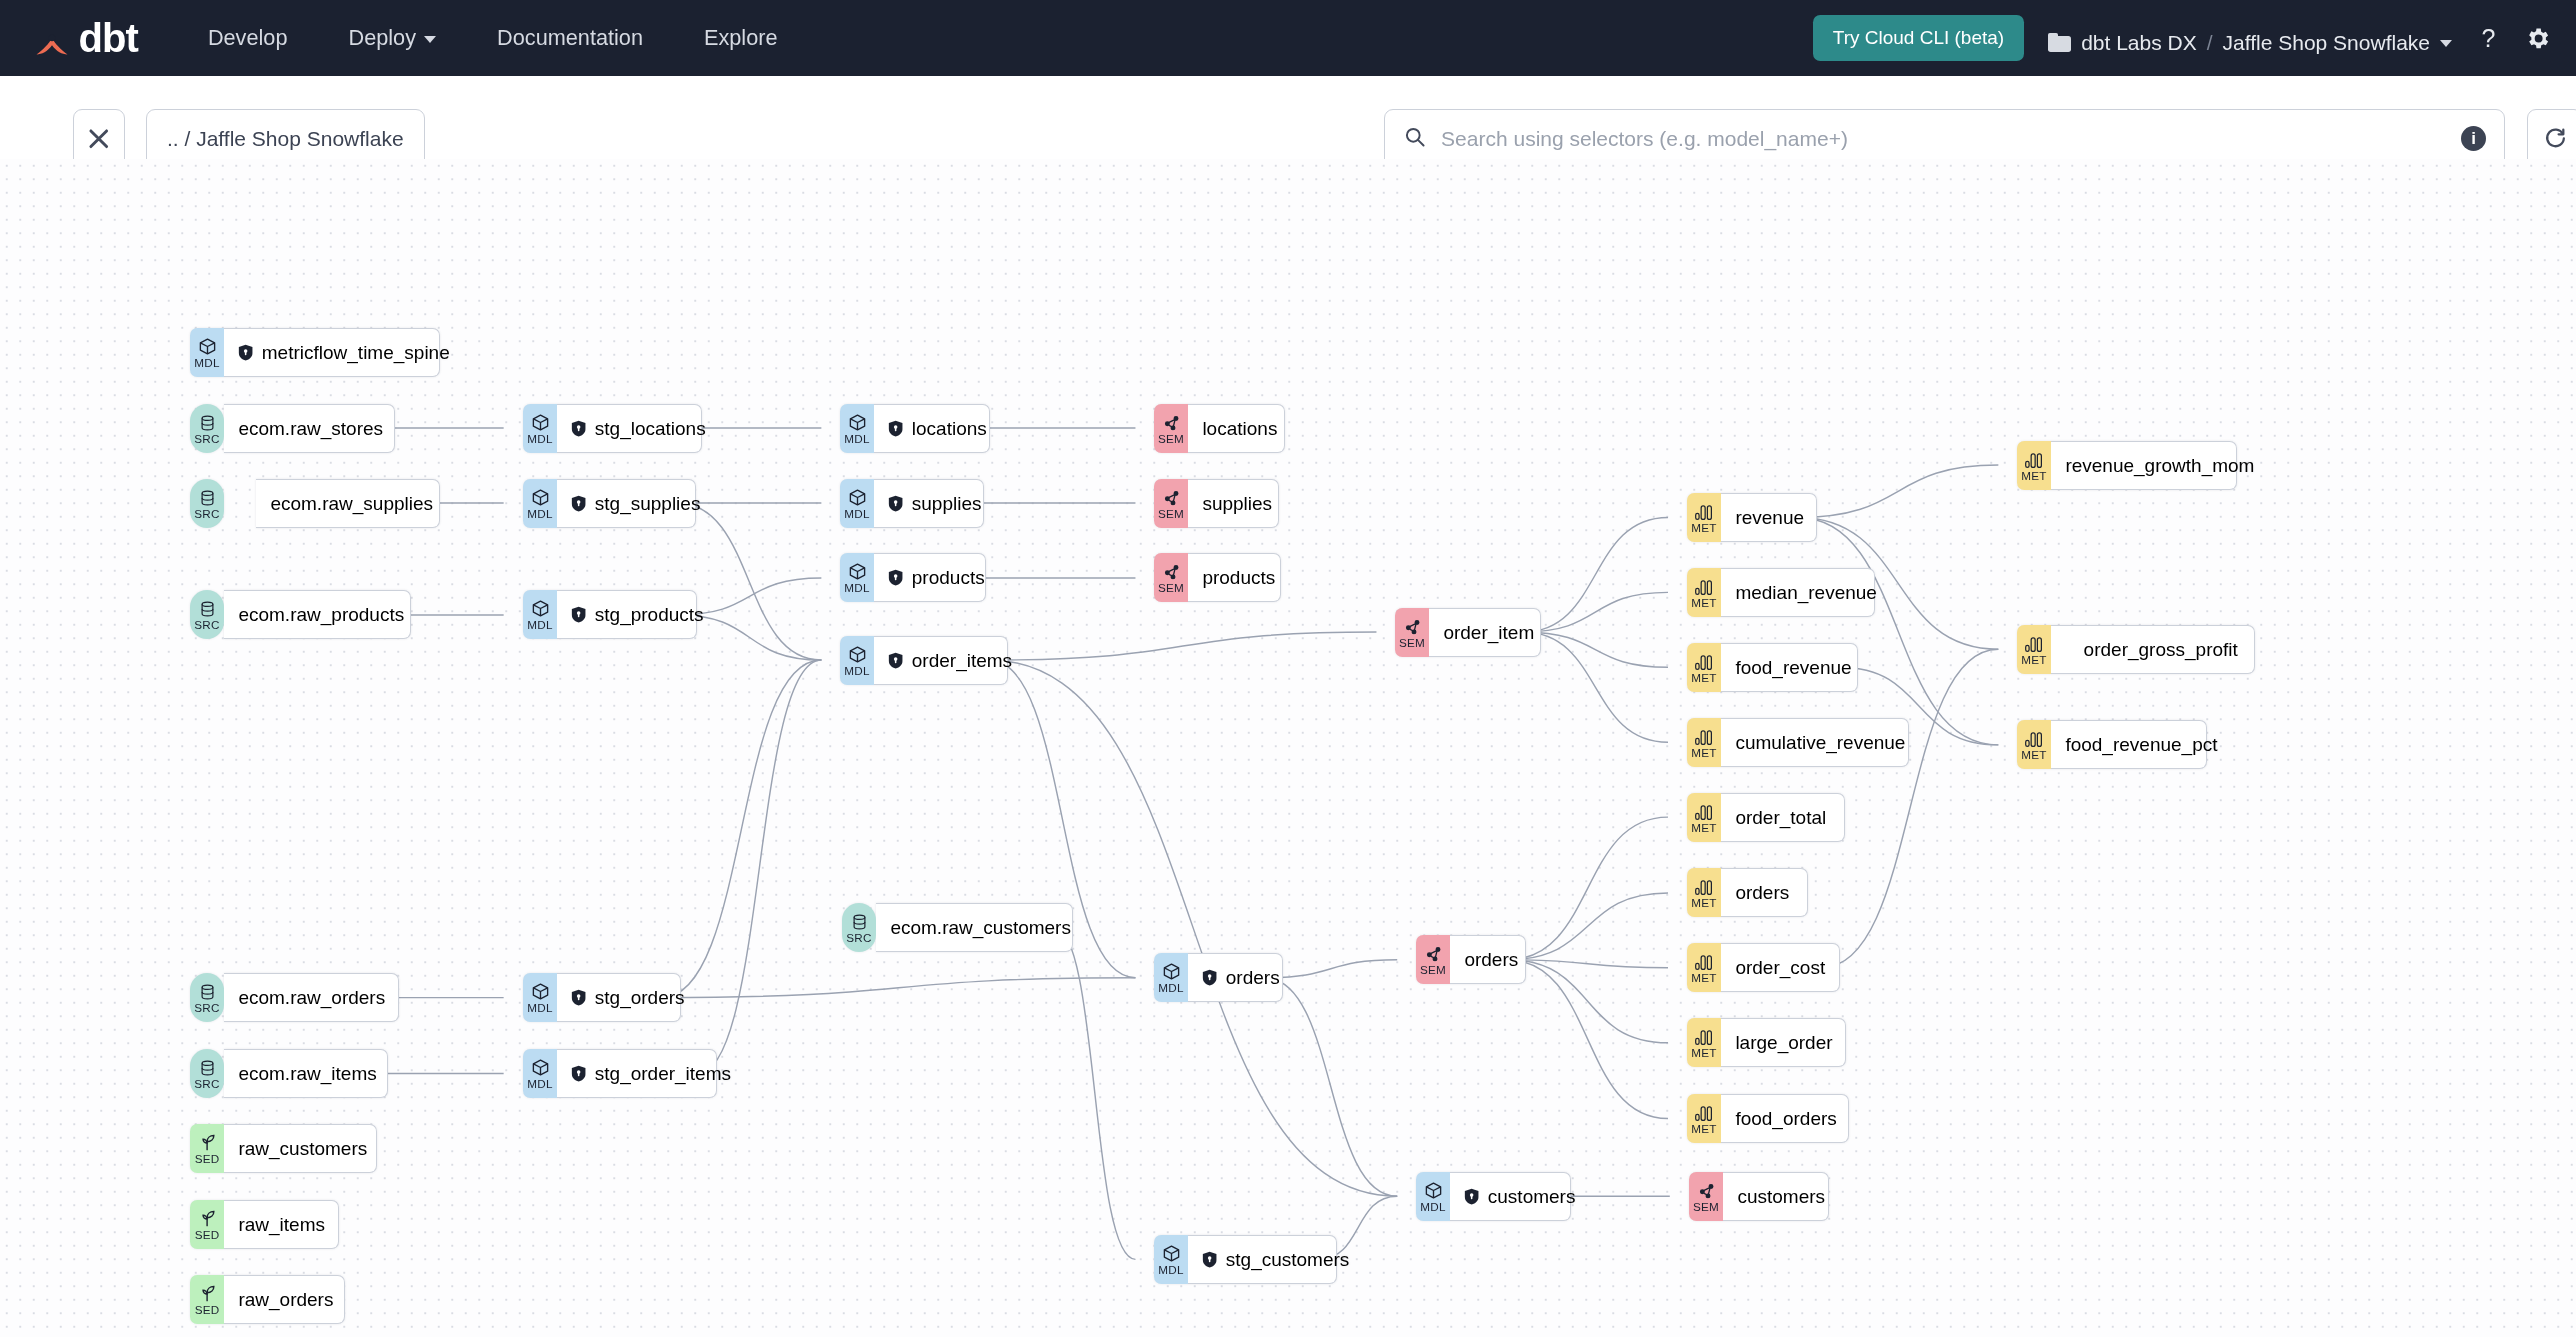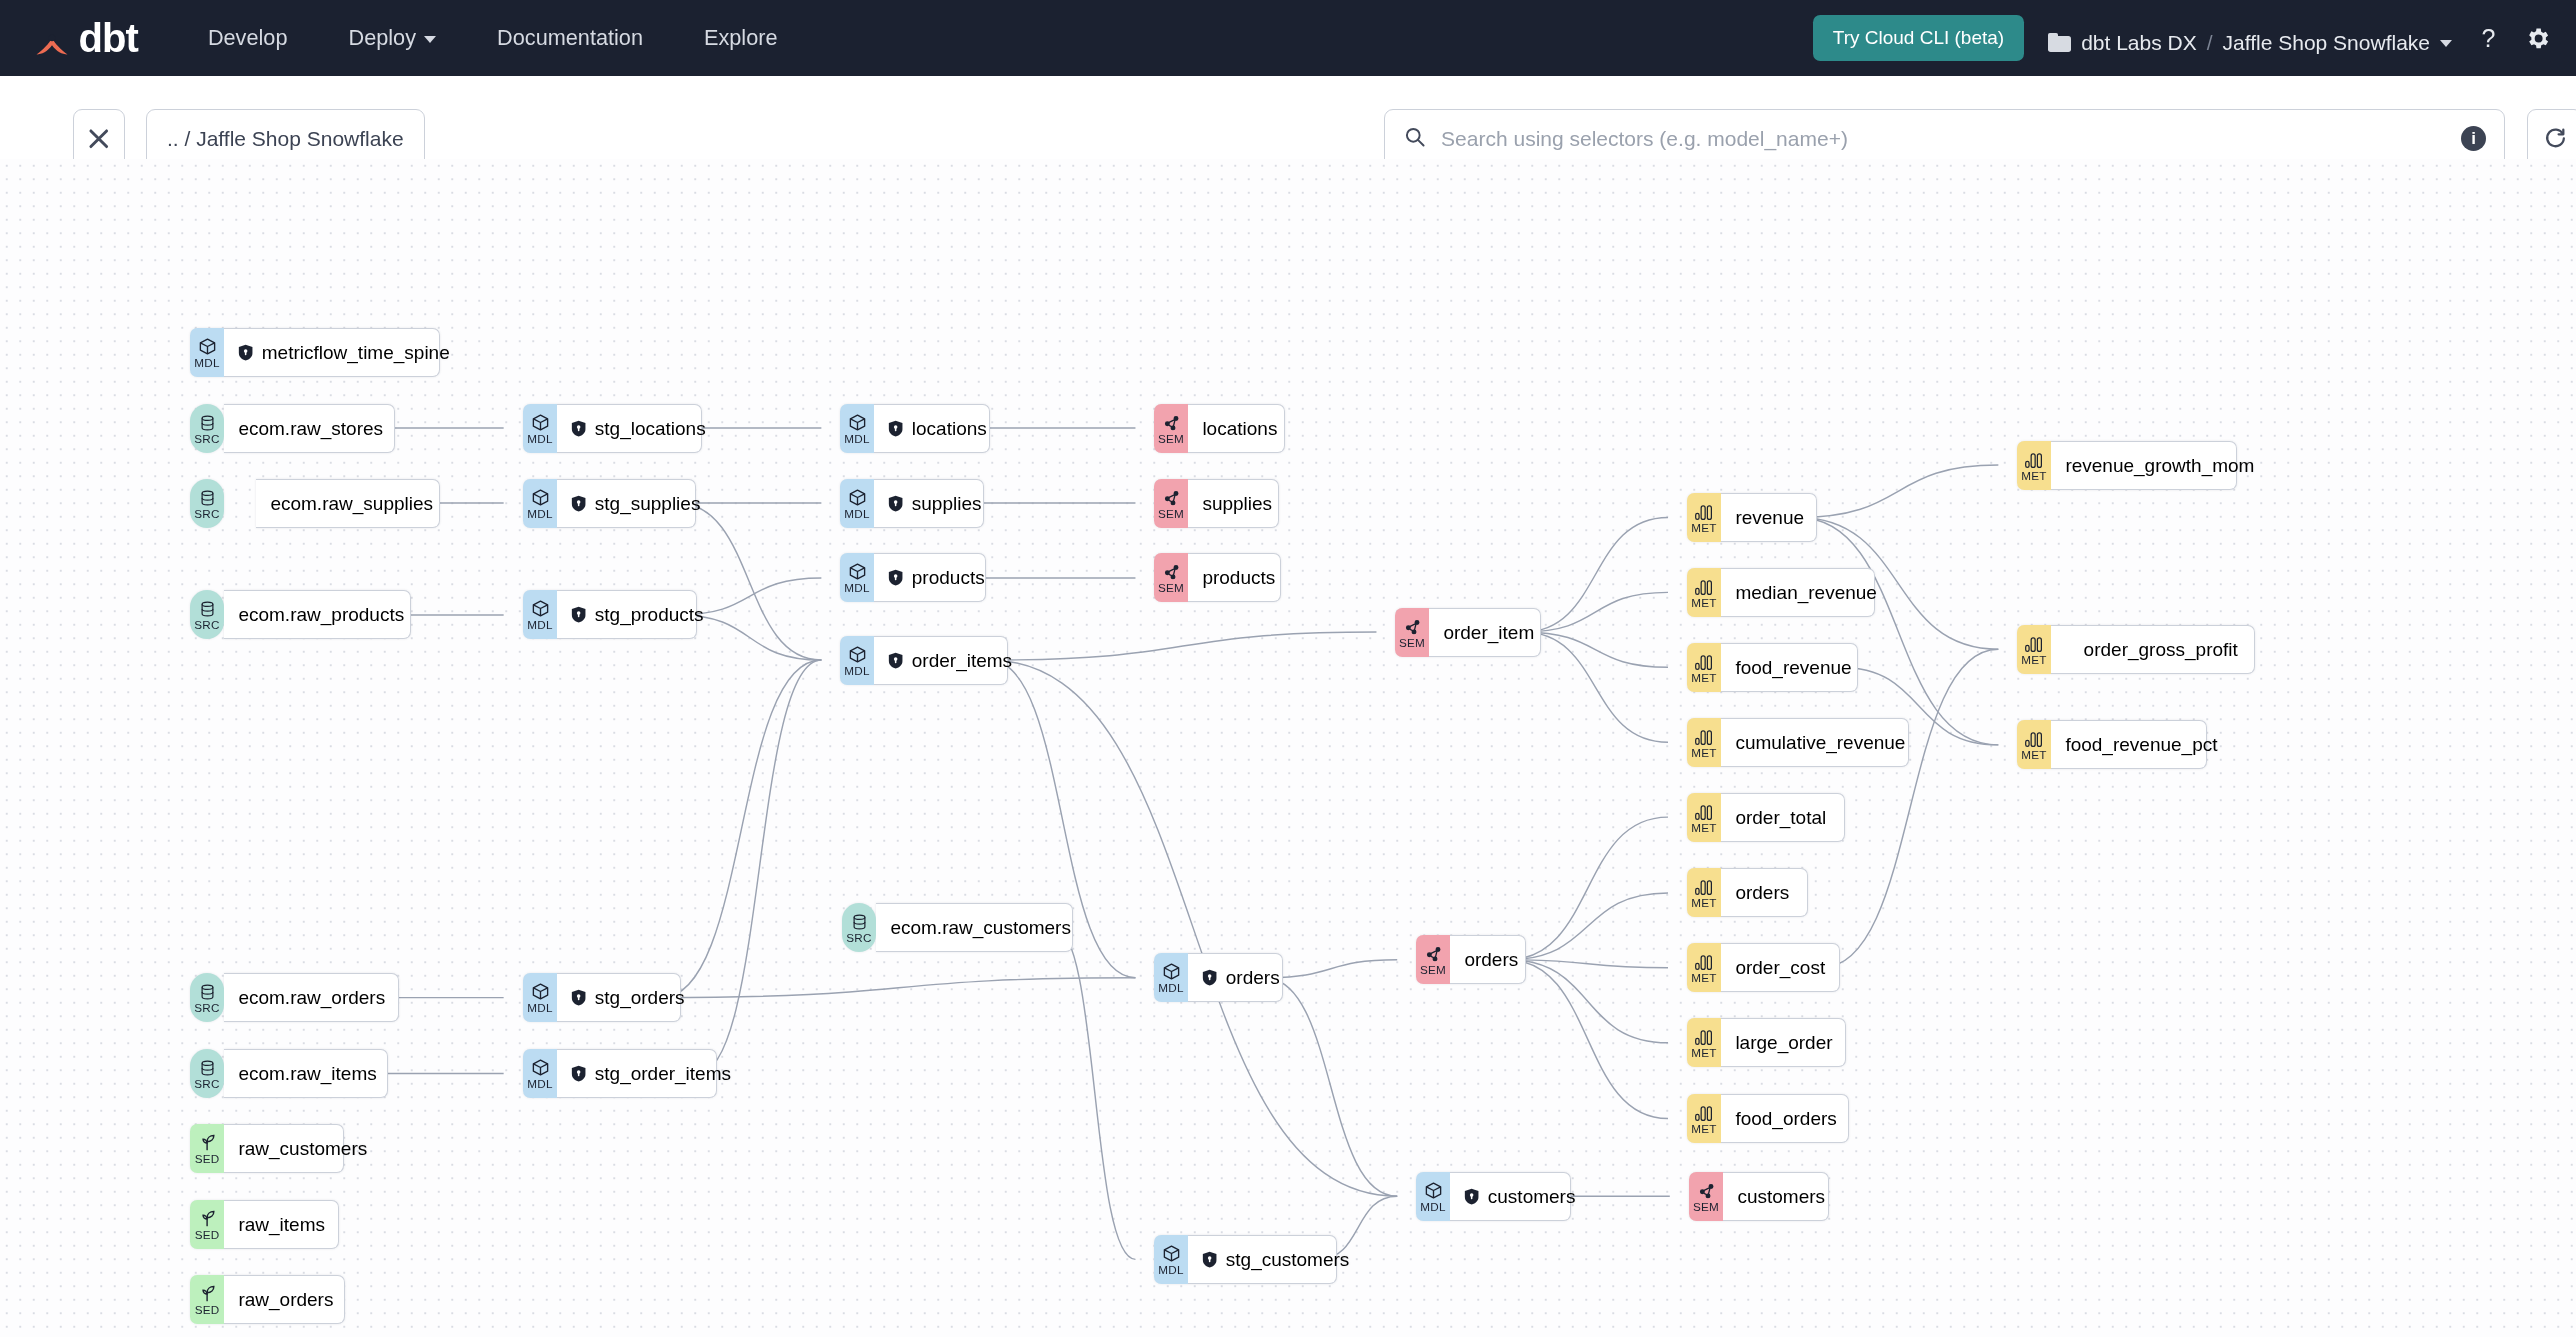--- a/index.html
+++ b/index.html
@@ -344,21 +344,21 @@
         <div class="badge b-sed">
           <span class="b-ic">
             <svg width="19" height="19" viewBox="0 0 24 24" fill="none" stroke="#1c2230" stroke-width="1.8" stroke-linecap="round">
               <path d="M11.5 21 V11"></path>
               <path d="M11.5 11 C11.5 6.5 15 3.2 20 3.2 C20 8 16.5 11 11.5 11Z"></path>
               <path d="M11.3 12.6 C8.6 12.6 6.4 10.6 6.4 8 C9 8 11.3 10 11.3 12.6Z"></path>
             </svg>
           </span>
           <span class="b-tx">SED</span>
         </div>
-        <div class="body" style="width: 120px;">
+        <div class="body" style="width: 153px;">
           <span class="nlabel">raw_customers</span>
         </div>
       </div>
       <div class="node" style="left: 171px; top: 1041px;">
         <div class="badge b-sed">
           <span class="b-ic">
             <svg width="19" height="19" viewBox="0 0 24 24" fill="none" stroke="#1c2230" stroke-width="1.8" stroke-linecap="round">
               <path d="M11.5 21 V11"></path>
               <path d="M11.5 11 C11.5 6.5 15 3.2 20 3.2 C20 8 16.5 11 11.5 11Z"></path>
               <path d="M11.3 12.6 C8.6 12.6 6.4 10.6 6.4 8 C9 8 11.3 10 11.3 12.6Z"></path>

